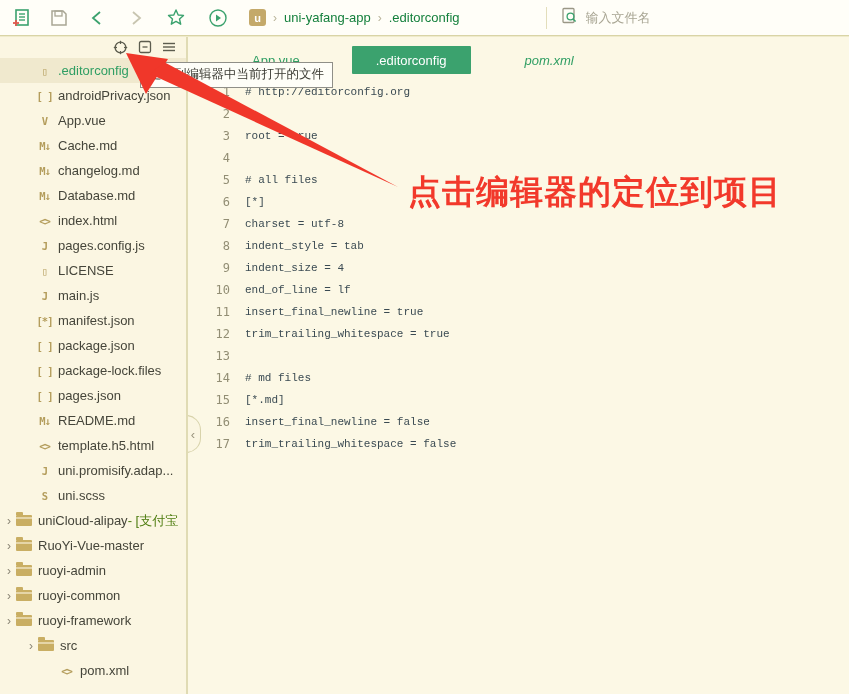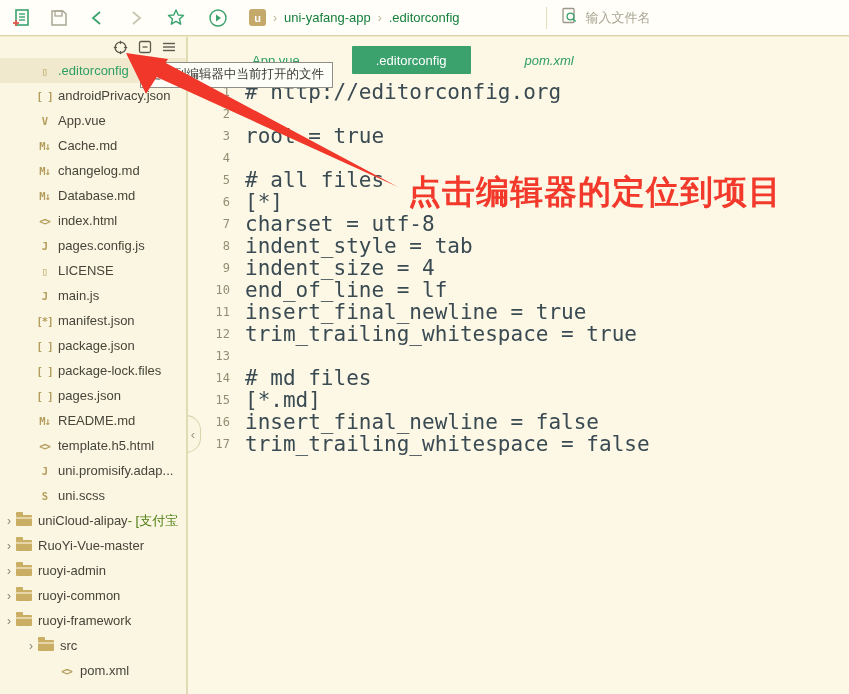--- a/index.html
+++ b/index.html
@@ -47,21 +47,21 @@
 
   
   .editor { flex:1; background:#FCF8E5; position:relative; overflow:hidden; }
   .tabsbar { height:38px; display:flex; align-items:flex-end; padding-left:22px; }
   .tab { height:28px; display:flex; align-items:center; padding:0 24px; font-size:13px; color:#2F9E63; cursor:pointer; }
   .tab.dirty .tab-label { text-decoration:underline; }
   .tab.active { background:#3BA26E; color:#fff; border-radius:1px; }
   .tab.preview { font-style:italic; }
   .code-area { display:flex; padding-top:7px; font-family:"DejaVu Sans Mono","Liberation Mono",monospace; }
   .gutter { width:42px; text-align:right; color:#928E74; font-size:12px; line-height:22px; flex:none; }
-  .code { padding-left:15px; font-size:21px; line-height:22px; color:#3A4A52; white-space:pre; }
+  .code { padding-left:15px; font-size:11px; line-height:22px; color:#3A4A52; white-space:pre;font-family:Liberation Mono, monospace; }
   .code div, .gutter div { height:22px; }
 
   .collapse-handle { position:absolute; left:-2px; top:379px; width:15px; height:38px;
     border:1px solid #D8D3AB; border-left:none; border-radius:0 19px 19px 0; background:#FBF6E2;
     display:flex; align-items:center; justify-content:center; color:#9a957e; font-size:13px; cursor:pointer; z-index:3; }
 
   
   .tooltip { position:absolute; left:140px; top:62px; background:#FEFEF8; border:1px solid #8f8f88;
     font-size:12.5px; color:#3a3a32; padding:3px 8px 4px; z-index:6; white-space:nowrap; }
   .annotation { position:absolute; left:408px; top:170px; color:#F2392B; font-size:33px; font-weight:bold;

